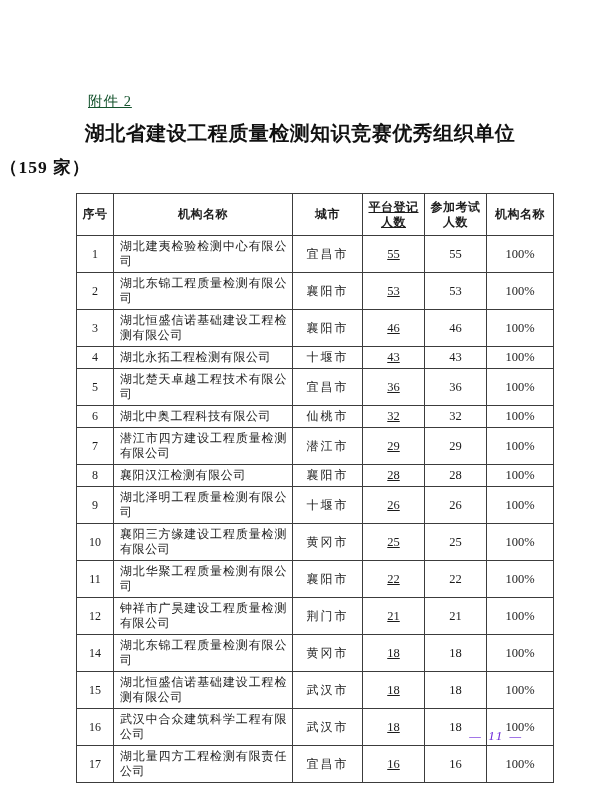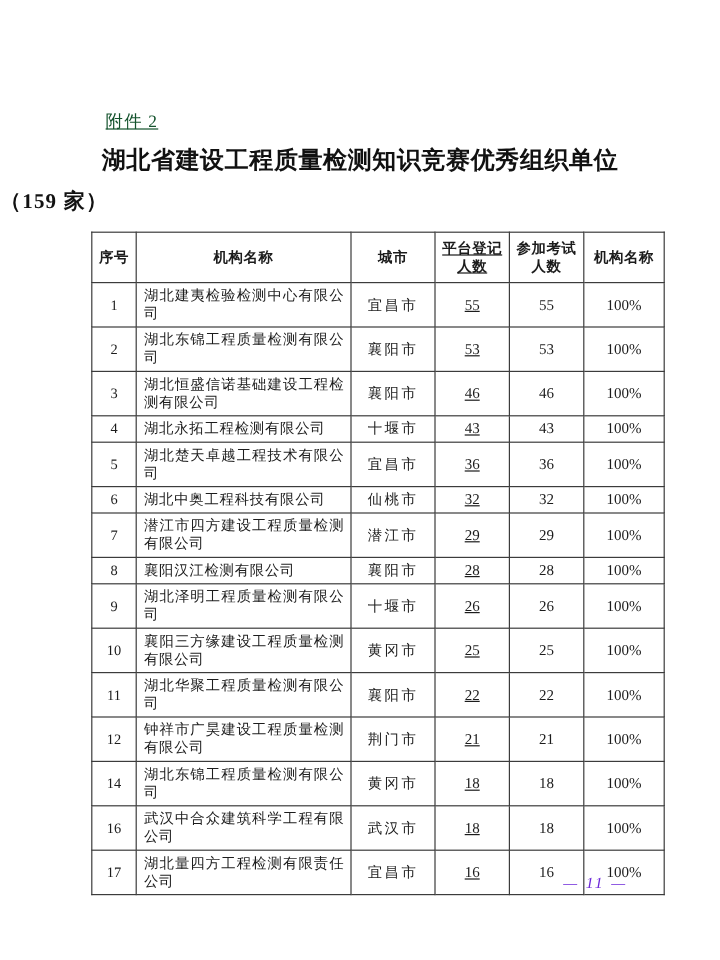--- a/index.html
+++ b/index.html
@@ -218,20 +218,28 @@
         </tr>
         <tr>
           <td class="col-0">14</td>
           <td class="col-1">湖北东锦工程质量检测有限公司</td>
           <td class="col-2">黄冈市</td>
           <td class="col-3">18</td>
           <td class="col-4">18</td>
           <td class="col-5">100%</td>
         </tr>
         <tr>
+          <td class="col-0">15</td>
+          <td class="col-1">湖北恒盛信诺基础建设工程检测有限公司</td>
+          <td class="col-2">武汉市</td>
+          <td class="col-3">18</td>
+          <td class="col-4">18</td>
+          <td class="col-5">100%</td>
+        </tr>
+        <tr>
           <td class="col-0">16</td>
           <td class="col-1">武汉中合众建筑科学工程有限公司</td>
           <td class="col-2">武汉市</td>
           <td class="col-3">18</td>
           <td class="col-4">18</td>
           <td class="col-5">100%</td>
         </tr>
         <tr>
           <td class="col-0">17</td>
           <td class="col-1">湖北量四方工程检测有限责任公司</td>

